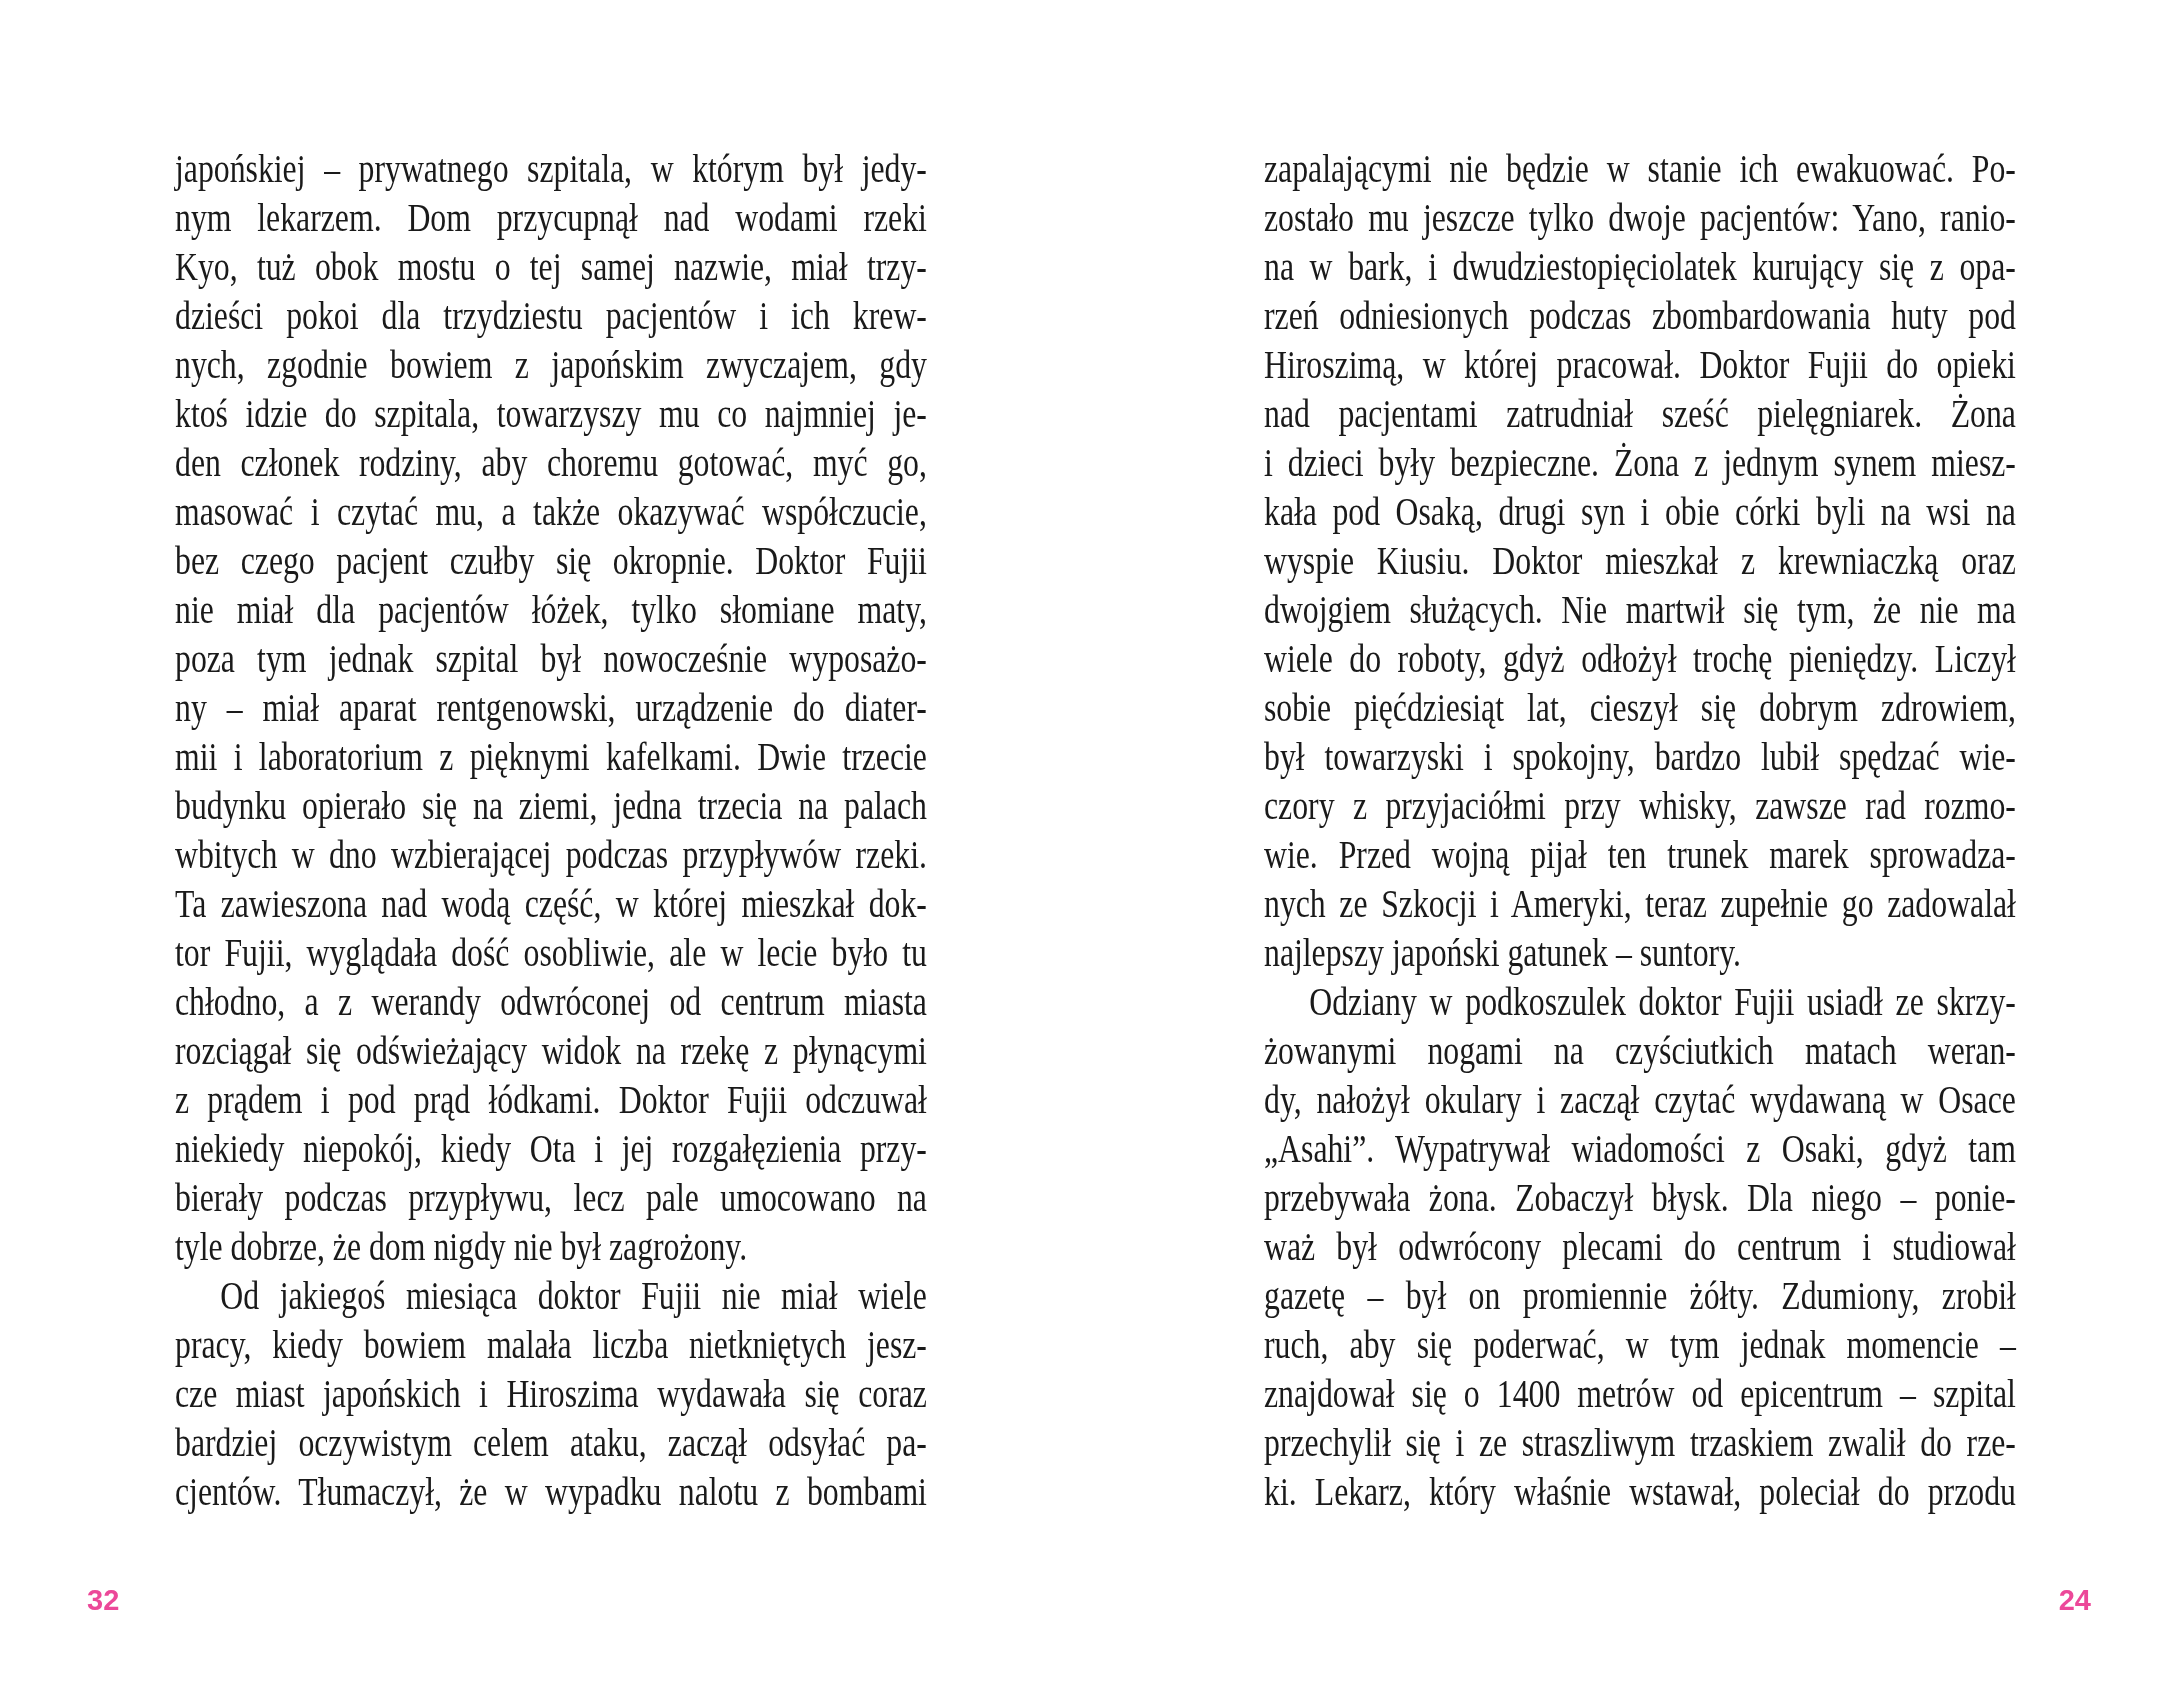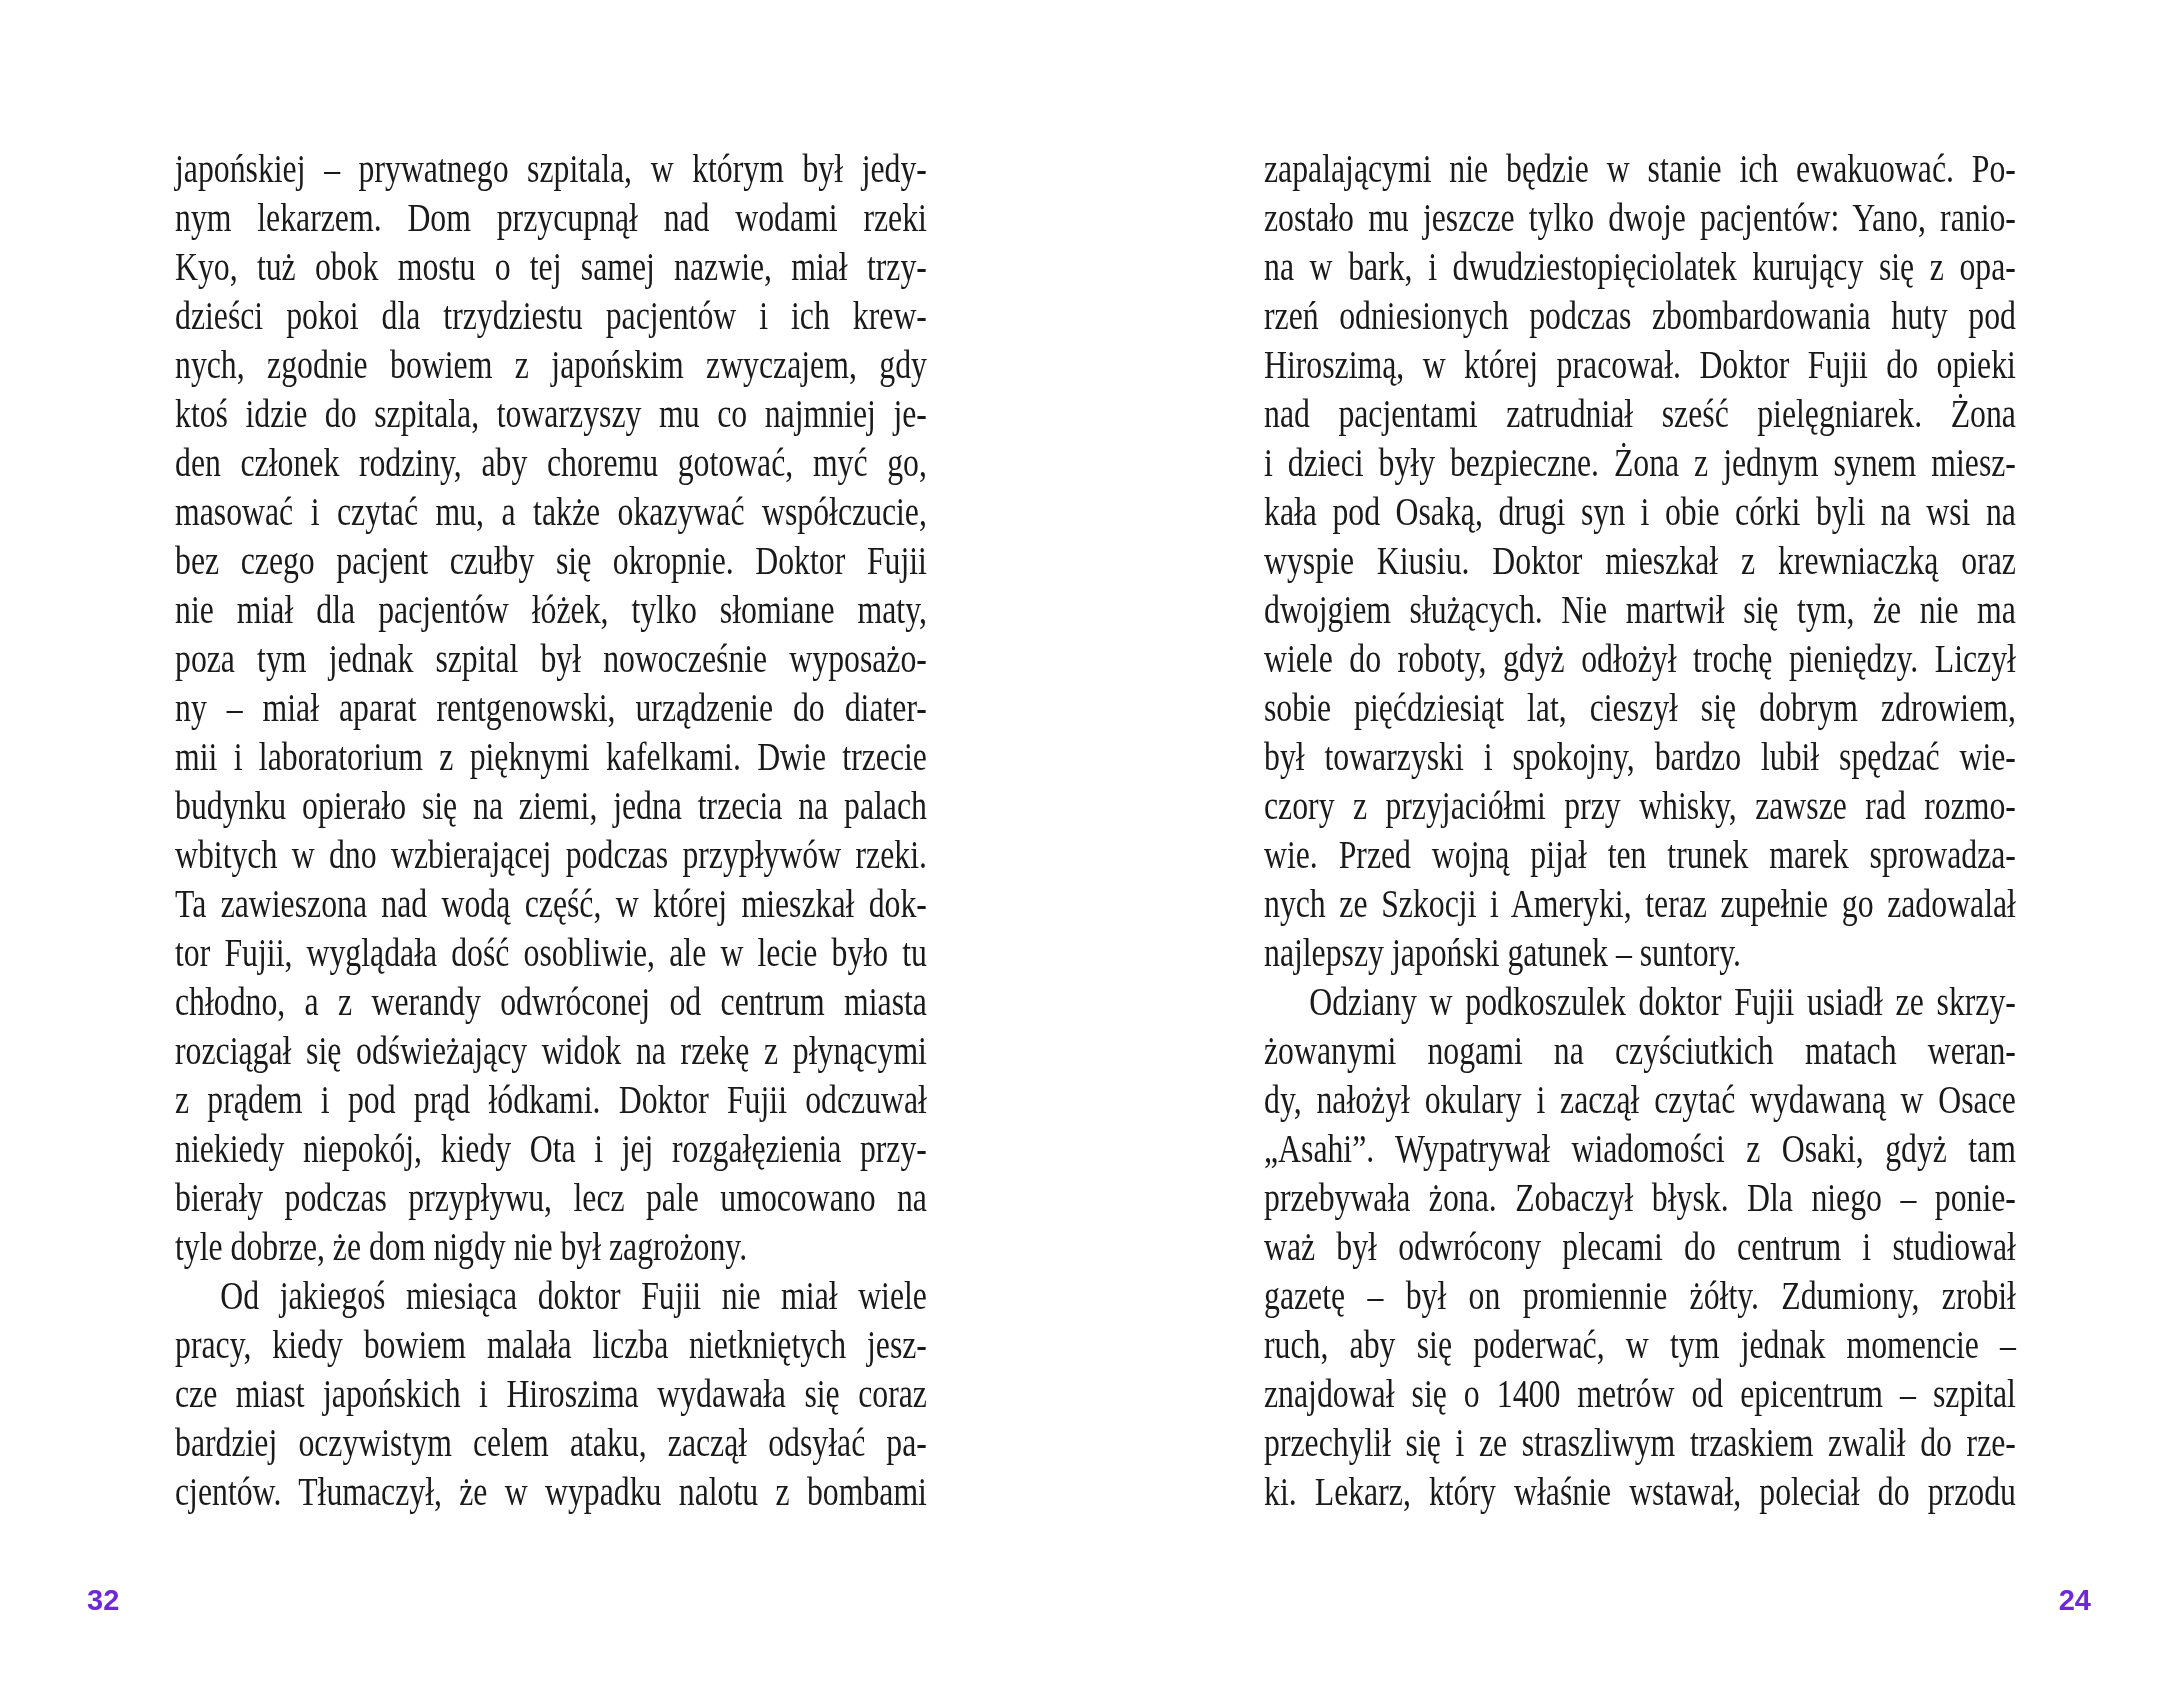--- a/index.html
+++ b/index.html
@@ -40,21 +40,21 @@
   .text-line.indent {
     text-indent: 57px;
   }
   .folio {
     position: absolute;
     top: 1583px;
     font-family: "Liberation Sans", "DejaVu Sans", sans-serif;
     font-weight: 700;
     font-size: 29px;
     line-height: 34px;
-    color: #6d28d9;
+    color: #ec4899;
   }
   .folio-left  { left: 87px; }
   .folio-right { right: 92px; text-align: right; }
 </style>
 </head>
 <body>
 
 <div class="spread">
 
   <div>

